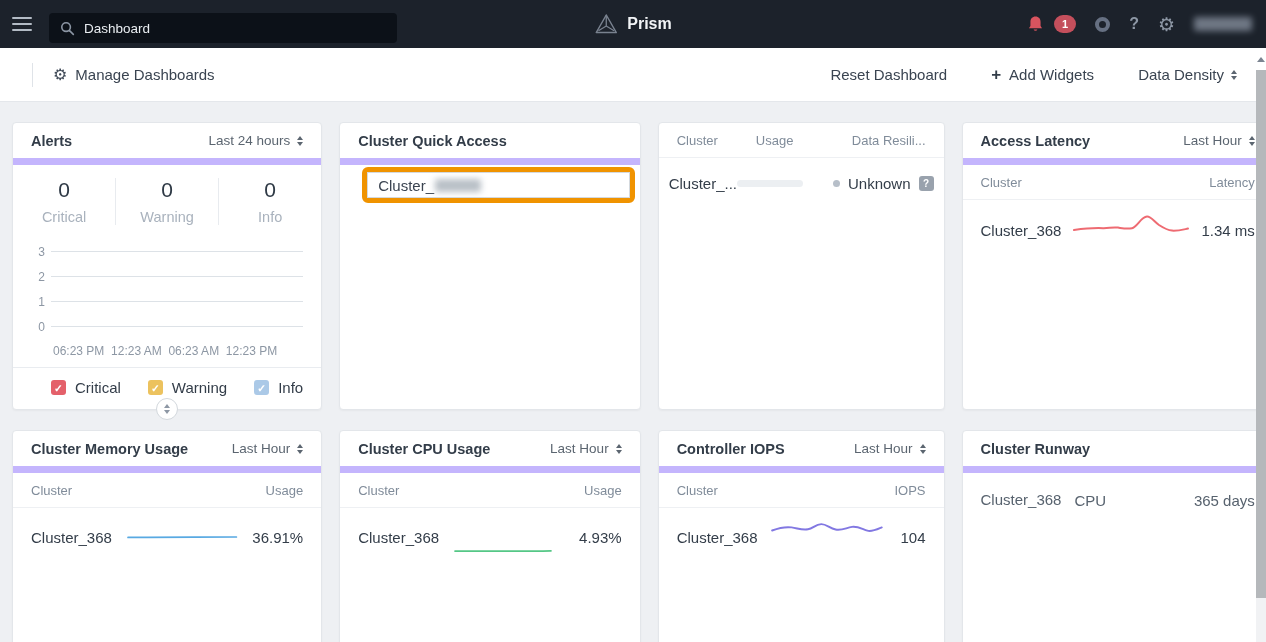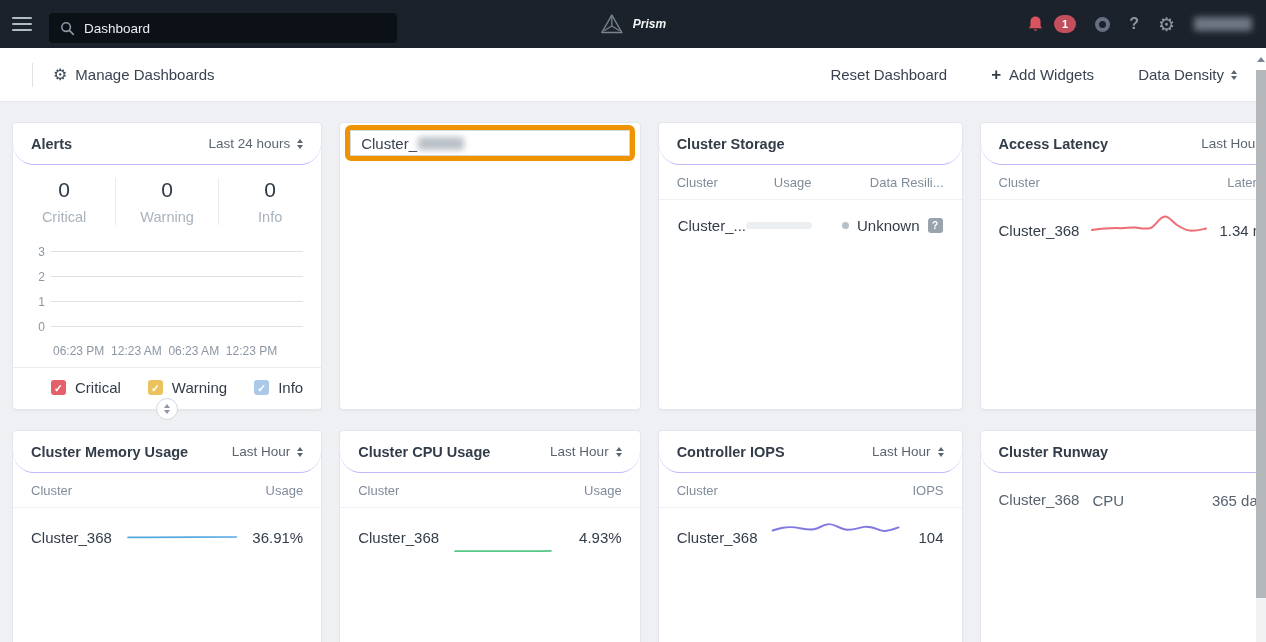--- a/index.html
+++ b/index.html
@@ -6,21 +6,21 @@
   html,body { width:1266px; height:642px; overflow:hidden; }
   body { font-family:"Liberation Sans", sans-serif; background:#eef0f3; position:relative; }
 
   
   .topbar { height:48px; background:#1c222b; display:flex; align-items:center; position:relative; padding:0 14px 0 12px; }
   .hamburger { width:20px; display:flex; flex-direction:column; gap:4px; cursor:pointer; }
   .hamburger span { display:block; height:2px; border-radius:1px; background:#b3bbc5; }
   .searchbox { margin-left:17px; width:348px; height:30px; background:#0c1118; border-radius:4px; display:flex; align-items:center; padding:0 11px; gap:9px;margin-top:8px; }
   .searchbox .stext { color:#e9edf1; font-size:13.5px; }
   .brand { position:absolute; left:50%; top:0; height:48px; transform:translateX(-50%); display:flex; align-items:center; gap:9px; }
-  .brand .bname { color:#f2f4f6; font-size:12px; font-weight:bold;font-style:italic; }
+  .brand .bname { color:#f2f4f6; font-size:16px; font-weight:bold; }
   .top-actions { margin-left:auto; display:flex; align-items:center; gap:19px; }
   .badge { min-width:22px; height:18px; border-radius:9px; background:#c44f5c; color:#fff; font-size:11px; font-weight:bold; display:flex; align-items:center; justify-content:center; padding:0 6px; margin-left:-10px; }
   .ring { width:15px; height:15px; border-radius:50%; border:4px solid #667082; }
   .qmark { color:#8d97a5; font-size:16px; font-weight:bold; }
   .tgear { color:#8d97a5; font-size:19px; line-height:1; }
   .userblur { width:58px; height:14px; background:#7d8694; border-radius:2px; filter:blur(3px); opacity:.85; }
 
   
   .subnav { height:54px; background:#fff; border-bottom:1px solid #e4e7eb; display:flex; align-items:center; padding:0 29px 0 12px; position:relative; }
   .tab { height:54px; display:flex; align-items:center; position:relative; font-size:15px; color:#333d49; cursor:pointer; }
@@ -34,21 +34,21 @@
 
   .sorter { display:inline-flex; flex-direction:column; gap:2px; margin-left:7px; }
   .sorter i { width:0; height:0; border-left:3.5px solid transparent; border-right:3.5px solid transparent; }
   .sorter .up { border-bottom:4px solid #5b6570; }
   .sorter .dn { border-top:4px solid #5b6570; }
 
   
   .main { height:540px; padding:20px 29px 0 12px; overflow:hidden; }
   .grid { display:grid; grid-template-columns:repeat(4,1fr); grid-template-rows:288px 250px; gap:20px 17px; }
   .card { background:#fff; border:1px solid #e3e6ea; border-radius:4px; box-shadow:0 1px 2px rgba(0,0,0,.04); position:relative; }
-  .card-head { height:42px; display:flex; align-items:center; justify-content:space-between; padding:0 18px; border-bottom:1px solid #c4b5fd;border-radius:21px; }
+  .card-head { height:42px; display:flex; align-items:center; justify-content:space-between; padding:0 18px; border-bottom:7px solid #c4b5fd; }
   .card-title { font-size:14.5px; font-weight:bold; color:#333d49; }
   .range { display:flex; align-items:center; font-size:13.5px; color:#5b6570; cursor:pointer; }
   .thead { height:35px; display:flex; align-items:center; justify-content:space-between; padding:0 18px; font-size:13px; color:#808c9a; border-bottom:1px solid #eef0f3; }
   .trow { display:flex; align-items:center; padding:16px 18px; font-size:15px; color:#333d49; }
   .cname { white-space:nowrap; }
   .spark { flex:1; margin:0 10px; min-width:0; }
   .tval { margin-left:auto; white-space:nowrap; }
 
   
   .stats { display:flex; padding:13px 0 14px; }
@@ -62,29 +62,29 @@
   .xticks { display:flex; justify-content:space-between; margin:5px 44px 0 40px; font-size:12px; color:#8d97a4; }
   .legend { display:flex; gap:27px; border-top:1px solid #e9ecf0; margin-top:9px; padding:11px 18px 12px 38px; }
   .leg-item { display:flex; align-items:center; cursor:pointer; }
   .cbox { width:15px; height:15px; border-radius:3px; color:#fff; font-size:10.5px; font-weight:bold; display:flex; align-items:center; justify-content:center; }
   .leg-item .llbl { font-size:15px; color:#333d49; margin-left:9px; }
   .handle { position:absolute; left:50%; bottom:-11px; transform:translateX(-50%); width:22px; height:22px; background:#fff; border:1px solid #d3d8dd; border-radius:50%; display:flex; align-items:center; justify-content:center; cursor:ns-resize; z-index:2; }
   .handle .sorter { margin-left:0; }
   .handle .up { border-bottom-color:#8d97a4; } .handle .dn { border-top-color:#8d97a4; }
 
   
-  .qa-box { margin:2px 5px 0 5px; border:5px solid #f09300; border-radius:6px; background:#fff; cursor:pointer; }
+  .qa-box { margin:2px 5px 0 22px; border:5px solid #f09300; border-radius:6px; background:#fff; cursor:pointer; }
   .qa-inner { border:1px solid #d4d9de; padding:3px 10px; display:flex; align-items:center; height:26px; }
   .qa-inner .qtext { font-size:15px; color:#3a4350; }
   .qa-blur { width:46px; height:13px; background:#b9c0c7; border-radius:2px; filter:blur(3px); margin-left:1px; }
 
   
   .sthead { height:35px; display:flex; align-items:center; padding:0 18px; font-size:13px; color:#808c9a; border-bottom:1px solid #eef0f3; }
   .sthead .c1 { flex:1; } .sthead .c2 { width:96px; } .sthead .c3 { margin-left:auto; }
-  .strow { display:flex; align-items:center; padding:17px 19px; font-size:15px; color:#333d49; }
+  .strow { display:flex; align-items:center; padding:17px 10px; font-size:15px; color:#333d49; }
   .strow .c1 { flex:1; white-space:nowrap; }
   .usagebar { width:66px; height:7px; background:#eceff2; border-radius:3.5px; overflow:hidden; margin-right:30px; }
   .usagebar .fill { height:100%; border-radius:3.5px; }
   .resil { margin-left:auto; display:flex; align-items:center; gap:8px; }
   .dot { width:7px; height:7px; border-radius:50%; background:#b7bfc9; }
   .helpbadge { width:15px; height:15px; border-radius:3px; background:#99a2ad; color:#fff; font-size:10px; font-weight:bold; display:flex; align-items:center; justify-content:center; cursor:pointer; }
 
   
   .runrow { display:flex; align-items:flex-start; padding:16px 18px; font-size:15px; color:#57626e; }
   .runname { width:84px; word-break:break-all; line-height:1.45; }
@@ -225,32 +225,32 @@
     </div>
     <div class="handle">
       <span class="sorter">
             <i class="up"></i>
             <i class="dn"></i>
           </span>
     </div>
   </div>
 
   <div class="card">
+    <div class="card-head">
+      <span class="card-title">Cluster Quick Access</span>
+    </div>
     <div class="qa-box" style="border-color: rgb(240, 147, 0);">
       <div class="qa-inner">
         <span class="qtext">Cluster_</span>
         <span class="qa-blur"></span>
       </div>
     </div>
   </div>
 
   <div class="card">
-    <div class="card-head">
-      <span class="card-title">Cluster Storage</span>
-    </div>
     <div class="sthead">
       <span class="c1">Cluster</span>
       <span class="c2">Usage</span>
       <span class="c3">Data Resili...</span>
     </div>
     <div class="strow">
       <span class="c1">Cluster_...</span>
       <span class="usagebar">
         <span class="fill" style="background: rgb(63, 163, 210); width: 4%;"></span>
       </span>

